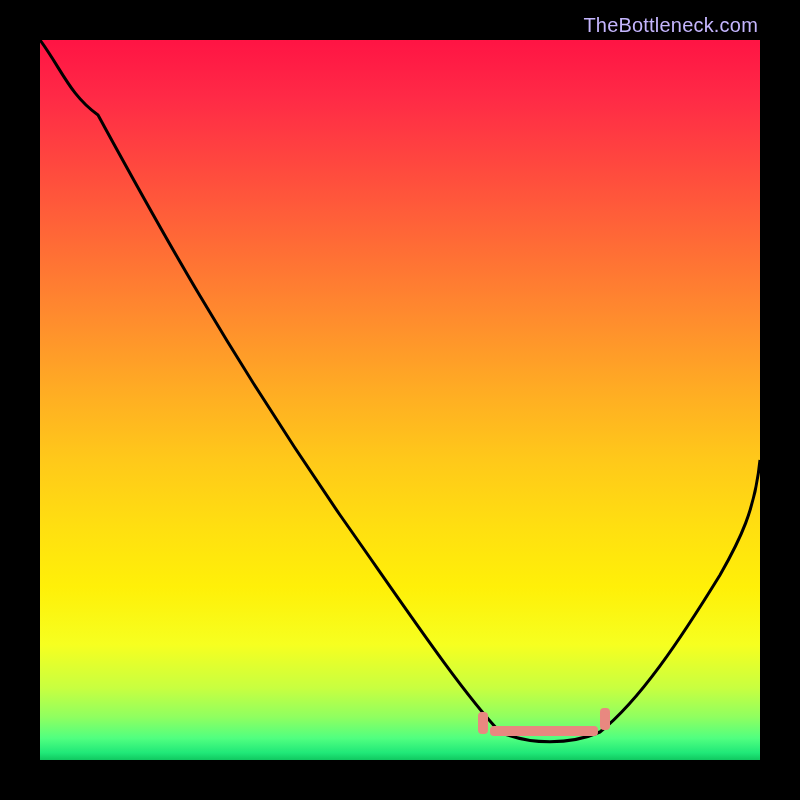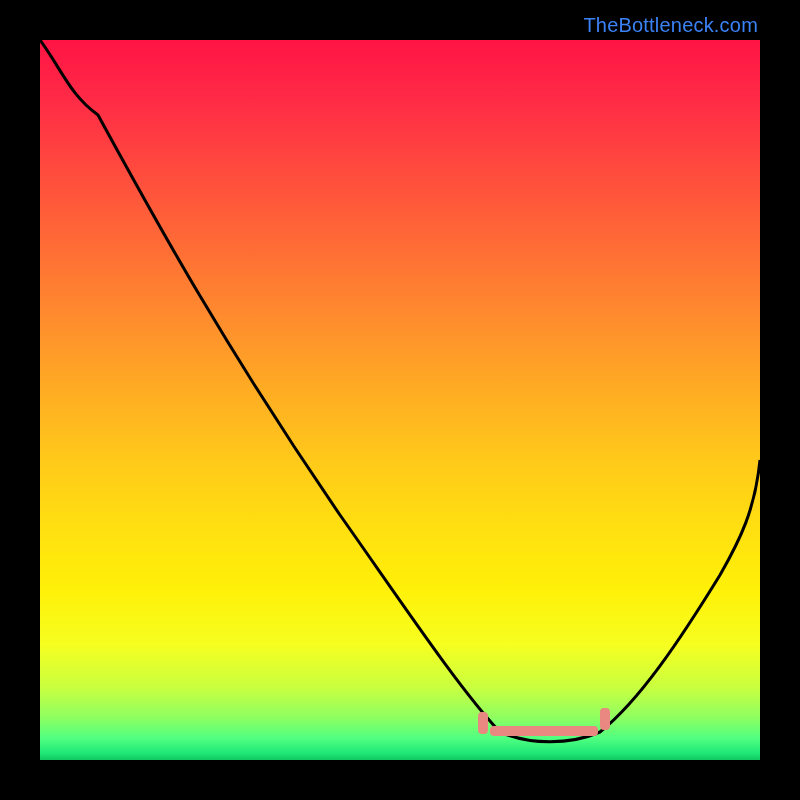--- a/index.html
+++ b/index.html
@@ -19,21 +19,21 @@
       #c8ff40 90%,
       #90ff60 94%,
       #50ff80 97%,
       #20e878 99%,
       #10c860 100%)}
   .curve{position:absolute;left:0;top:0;width:720px;height:720px}
   .marker{position:absolute;background:#e88880;border-radius:4px}
   .m1{left:438px;top:672px;width:10px;height:22px}
   .m2{left:450px;top:686px;width:108px;height:10px}
   .m3{left:560px;top:668px;width:10px;height:22px}
-  .watermark{position:absolute;right:42px;top:14px;color:#3b82f6;font:20px Arial,Helvetica,sans-serif;letter-spacing:.2px}
+  .watermark{position:absolute;right:42px;top:14px;color:#c4b5fd;font:20px Arial,Helvetica,sans-serif;letter-spacing:.2px}
 </style>
 </head>
 <body>
 
 <div class="frame">
   <div class="watermark">TheBottleneck.com</div>
   <div class="plot">
     <svg class="curve" viewBox="0 0 720 720">
       <path d="M 0 0
                C 22 30, 30 55, 58 75

